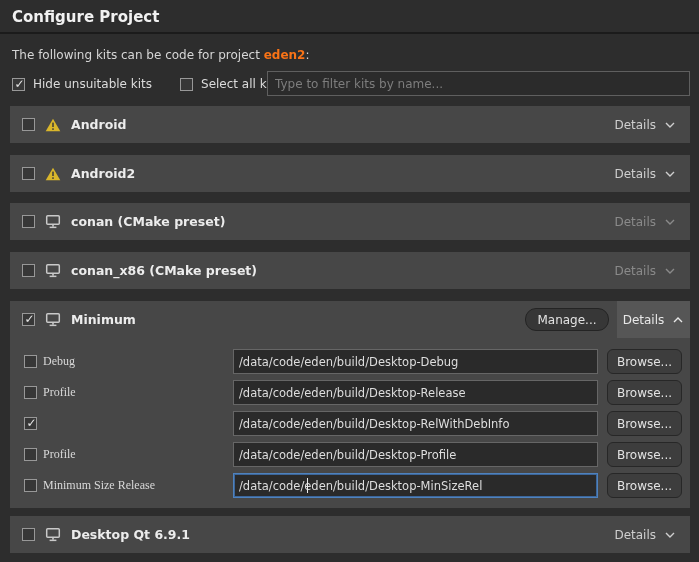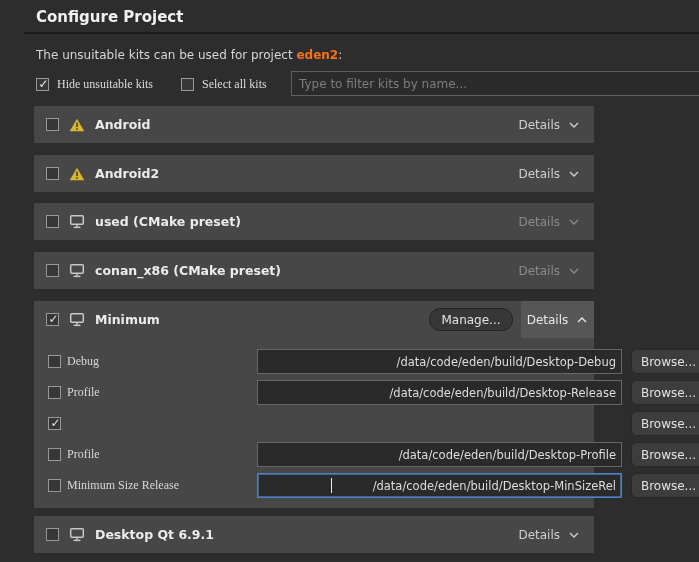--- a/index.html
+++ b/index.html
@@ -3,47 +3,47 @@
 <meta charset="utf-8">
 <style>
   html,body{margin:0;padding:0;}
   body{
     width:699px;height:562px;position:relative;overflow:hidden;
     background:#2d2d2d;
     font-family:"DejaVu Sans","Liberation Sans",sans-serif;
     font-size:12px;color:#d6d6d6;
     -webkit-font-smoothing:antialiased;
   }
-  .abs{position:absolute;margin-left:24px;}
+  .abs{position:absolute;}
   
   .page-title{top:8px;left:12px;font-size:15px;font-weight:bold;color:#f1f1f1;}
   .title-divider{top:32px;left:0;width:699px;height:2px;background:#1b1b1b;}
   .subtitle{top:48px;left:12px;color:#d6d6d6;}
   .subtitle b{color:#f97316;}
   
-  .filter-bar{top:71px;left:12px;height:26px;display:flex;align-items:center;gap:8px;font-family:Liberation Serif, serif;}
+  .filter-bar{top:71px;left:12px;height:26px;display:flex;align-items:center;gap:8px;}
   .cb{
     width:13px;height:13px;box-sizing:border-box;flex:0 0 auto;
     border:1px solid #989898;background:#373737;position:relative;
   }
   .cb::after{
     content:"✓";position:absolute;left:0;top:-2px;width:13px;text-align:center;
     font-size:12px;color:#e6e6e6;visibility:hidden;
   }
   .cb.checked::after{visibility:visible;}
   .cb-label{color:#dcdcdc;margin-right:20px;}
   .filter-input{
     top:71px;left:267px;width:423px;height:25px;box-sizing:border-box;
     background:#2b2b2b;border:1px solid #5f5f5f;color:#e0e0e0;
     font-family:inherit;font-size:12px;padding:8px 7px;outline:none;
   }
   .filter-input::placeholder{color:#7d7d7d;}
   
   .kit-row{
-    left:10px;width:560px;height:37px;background:#474747;
+    left:10px;width:680px;height:37px;background:#474747;
   }
   .kit-row.expanded{height:207px;}
   .kit-header{
     position:absolute;top:0;left:0;width:100%;height:37px;
     display:flex;align-items:center;padding-left:12px;box-sizing:border-box;
   }
   .kit-icon{margin-left:10px;display:flex;align-items:center;}
   .kit-name{margin-left:10px;font-weight:bold;font-size:12.5px;color:#ececec;}
   .details-btn{
     position:absolute;right:14px;top:0;height:100%;
@@ -63,37 +63,37 @@
   .chev{display:block;}
   
   .config-row{
     position:absolute;left:0;width:100%;height:25px;
     display:flex;align-items:center;padding-left:14px;box-sizing:border-box;
   }
   .config-label{margin-left:6px;color:#d9d9d9;font-family:Liberation Serif, serif;}
   .path-input{
     position:absolute;left:223px;top:0;width:365px;height:25px;box-sizing:border-box;
     background:#2a2a2a;border:1px solid #666666;color:#dedede;
-    font-family:inherit;font-size:11.5px;padding:0 5px;outline:none;text-align:right;
+    font-family:inherit;font-size:11.5px;padding:0 5px;outline:none;
   }
   .path-input.focused{border:1px solid #4f82bd;box-shadow:0 0 0 1px #3c669a inset;}
   .caret{position:absolute;left:297px;top:5px;width:1px;height:15px;background:#ececec;}
   .browse-btn{
     position:absolute;left:597px;top:0;width:75px;height:25px;box-sizing:border-box;
     background:#3d3d3d;border:1px solid #272727;border-radius:6px;
     color:#e2e2e2;font-family:inherit;font-size:12px;
     display:flex;align-items:center;justify-content:center;
   }
 </style>
 </head>
 <body>
 
 <div class="abs page-title">Configure Project</div>
 <div class="abs title-divider"></div>
-<div class="abs subtitle"><span>The unsuitable kits can be used for project </span><b>eden2</b><span>:</span></div>
+<div class="abs subtitle"><span>The following kits can be code for project </span><b>eden2</b><span>:</span></div>
 
 <div class="abs filter-bar">
   <span class="cb checked"></span>
   <span class="cb-label">Hide unsuitable kits</span>
   <span class="cb"></span>
   <span class="cb-label">Select all kits</span>
 </div>
 <input class="abs filter-input" placeholder="Type to filter kits by name..." style="">
 
 <div class="abs kit-row" style="top:106px">
@@ -139,21 +139,21 @@
 <div class="abs kit-row" style="top:203px">
   <div class="kit-header">
     <span class="cb"></span>
     <span class="kit-icon">
       <svg width="16" height="15" viewBox="0 0 16 15">
           <rect x="1.7" y="1.7" width="12.6" height="8.6" rx="1" fill="none" stroke="#c9c9c9" stroke-width="1.5"></rect>
           <rect x="7.2" y="10.5" width="1.6" height="2.2" fill="#c9c9c9"></rect>
           <rect x="4.6" y="12.6" width="6.8" height="1.5" fill="#c9c9c9"></rect>
         </svg>
     </span>
-    <span class="kit-name">used (CMake preset)</span>
+    <span class="kit-name">conan (CMake preset)</span>
     <span class="details-btn dim">
       <span>Details</span>
       <svg class="chev" width="12" height="8" viewBox="0 0 12 8">
           <polyline points="2,2 6,6 10,2" fill="none" stroke="currentColor" stroke-width="1.4"></polyline>
         </svg>
     </span>
   </div>
 </div>
 
 <div class="abs kit-row" style="top:252px">
@@ -205,20 +205,21 @@
 
   <div class="config-row" style="top:79px">
     <span class="cb"></span>
     <span class="config-label">Profile</span>
     <input class="path-input" value="/data/code/eden/build/Desktop-Release" style="">
     <span class="browse-btn">Browse...</span>
   </div>
 
   <div class="config-row" style="top:110px">
     <span class="cb checked"></span>
+    <input class="path-input" value="/data/code/eden/build/Desktop-RelWithDebInfo" style="">
     <span class="browse-btn">Browse...</span>
   </div>
 
   <div class="config-row" style="top:141px">
     <span class="cb"></span>
     <span class="config-label">Profile</span>
     <input class="path-input" value="/data/code/eden/build/Desktop-Profile" style="">
     <span class="browse-btn">Browse...</span>
   </div>
 

